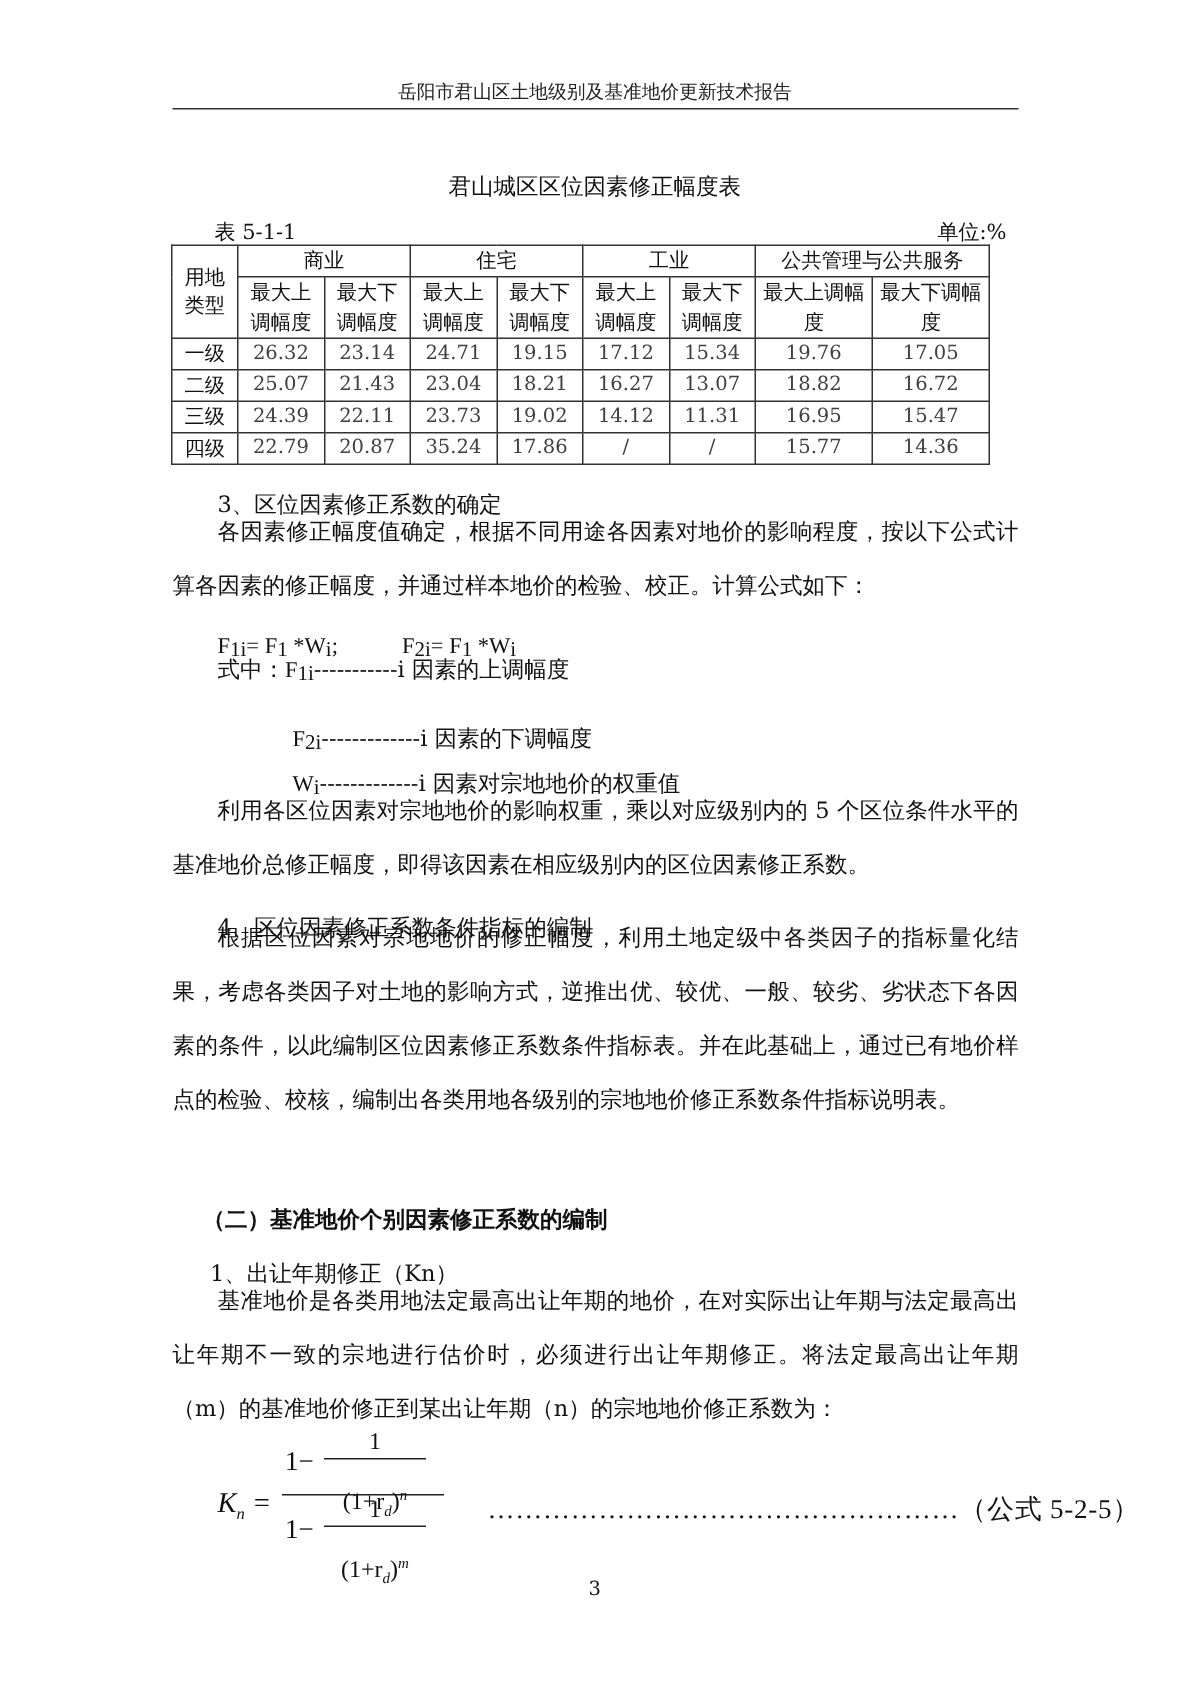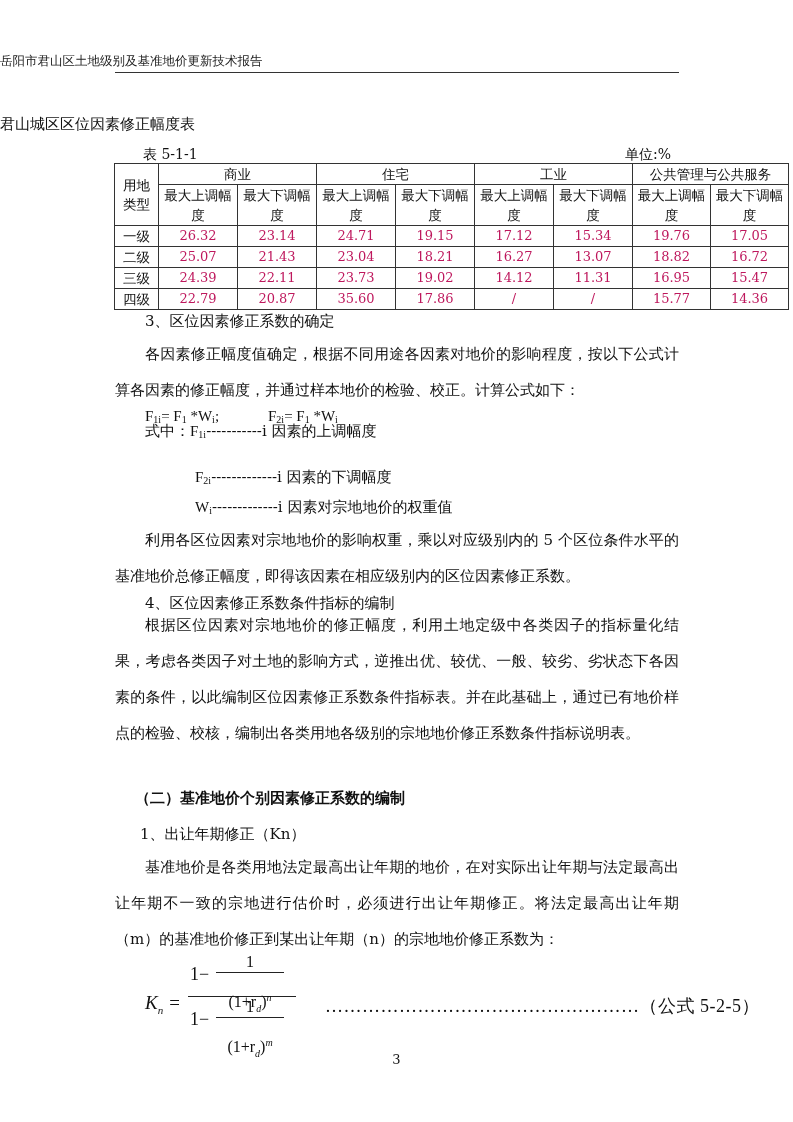--- a/index.html
+++ b/index.html
@@ -3,68 +3,68 @@
 <meta charset="utf-8">
 <style>
   html, body { margin: 0; padding: 0; background: #ffffff; }
   body {
     width: 793px; height: 1122px; position: relative; overflow: hidden;
     font-family: "DejaVu Serif", "Liberation Serif", serif;
     color: #111;
   }
   .header-title {
     position: absolute; left: 0; width: 793px; top: 53px;
-    font-size: 12.5px; color: #222;
+    text-align: center; font-size: 12.5px; color: #222;
   }
   .header-rule {
     position: absolute; left: 115px; width: 564px; top: 72px;
     height: 0; border-top: 1.5px solid #333;
   }
   .table-title {
     position: absolute; left: 0; width: 793px; top: 115px;
-    font-size: 15px;
+    text-align: center; font-size: 15px;
   }
   .table-id {
     position: absolute; left: 143px; top: 146px; font-size: 14px;
   }
   .table-unit {
     position: absolute; left: 625px; top: 146px; font-size: 14px;
   }
   table.mod {
-    position: absolute; left: 114px; top: 163px; width: 675px;
+    position: absolute; left: 114px; top: 163px; width: 546px;
     border-collapse: collapse; font-size: 13.5px;
   }
   table.mod td, table.mod th {
     border: 1px solid #333; text-align: center; font-weight: normal;
     padding: 0 2px; line-height: 20px;
   }
-  table.mod td.num { font-family: "DejaVu Serif", "Liberation Serif", serif; font-size: 13px; color: #be185d; }
+  table.mod td.num { font-family: "DejaVu Serif", "Liberation Serif", serif; font-size: 13px; color: #404040; }
   .para {
     position: absolute; left: 115px; width: 564px; font-size: 15px;
     line-height: 36px; text-align: justify;
   }
-  .line { position: absolute; font-size: 15px; white-space: nowrap; }
+  .line { position: absolute; font-size: 15px; white-space: nowrap; margin-top: 15px; }
   .ind { text-indent: 30px; }
   .bold { font-weight: bold; }
   .formula-wrap {
     position: absolute; left: 145px; top: 952px; font-family: "Liberation Serif", serif;
   }
   .kn { position: absolute; left: 0; top: 40px; font-style: italic; font-size: 19px; white-space: nowrap; }
   .kn sub { font-size: 11px; }
   .frac-main { position: absolute; left: 43px; top: 0; width: 115px; }
   .frac-row { position: relative; height: 44px; }
   .one { position: absolute; left: 2px; top: 12px; font-size: 18px; }
   .small-frac { position: absolute; left: 28px; top: 0; width: 68px; text-align: center; font-size: 16px; }
   .small-frac .num1 { display: block; line-height: 20px; }
   .small-frac .bar { display: block; border-top: 1px solid #222; }
   .small-frac .den { display: block; line-height: 22px; white-space: nowrap; margin-top: 14px; }
   .main-bar { border-top: 1.3px solid #222; width: 108px; margin-left: 0; }
   .dots { position: absolute; left: 180px; top: 42px; font-size: 18px; letter-spacing: 0.5px; white-space: nowrap; }
   .page-num { position: absolute; left: 0; width: 793px; top: 1052px; text-align: center; font-size: 13px; }
-  sub.s { font-size: 10px; vertical-align: -2px; }
+  sub.s { font-size: 14px; vertical-align: -2px; }
 </style>
 </head>
 <body>
 
 <div class="header-title">岳阳市君山区土地级别及基准地价更新技术报告</div>
 <div class="header-rule"></div>
 
 <div class="table-title">君山城区区位因素修正幅度表</div>
 <div class="table-id">表 5-1-1</div>
 <div class="table-unit">单位:%</div>
@@ -131,21 +131,21 @@
         <td class="num">19.02</td>
         <td class="num">14.12</td>
         <td class="num">11.31</td>
         <td class="num">16.95</td>
         <td class="num">15.47</td>
       </tr>
       <tr>
         <td>四级</td>
         <td class="num">22.79</td>
         <td class="num">20.87</td>
-        <td class="num">35.60</td>
+        <td class="num">35.24</td>
         <td class="num">17.86</td>
         <td class="num">/</td>
         <td class="num">/</td>
         <td class="num">15.77</td>
         <td class="num">14.36</td>
       </tr>
     </tbody>
 </table>
 
 <div class="line" style="left:145px; top:312px;">3、区位因素修正系数的确定</div>

